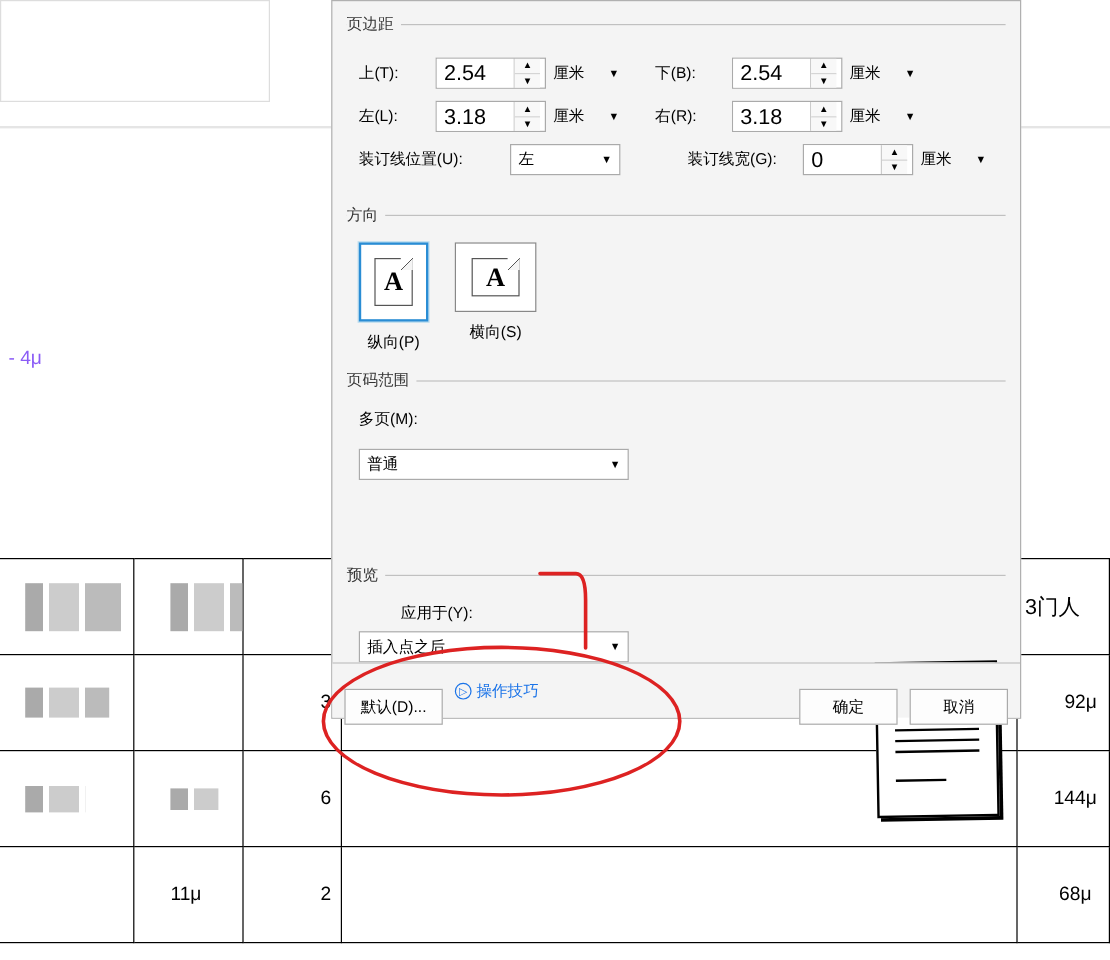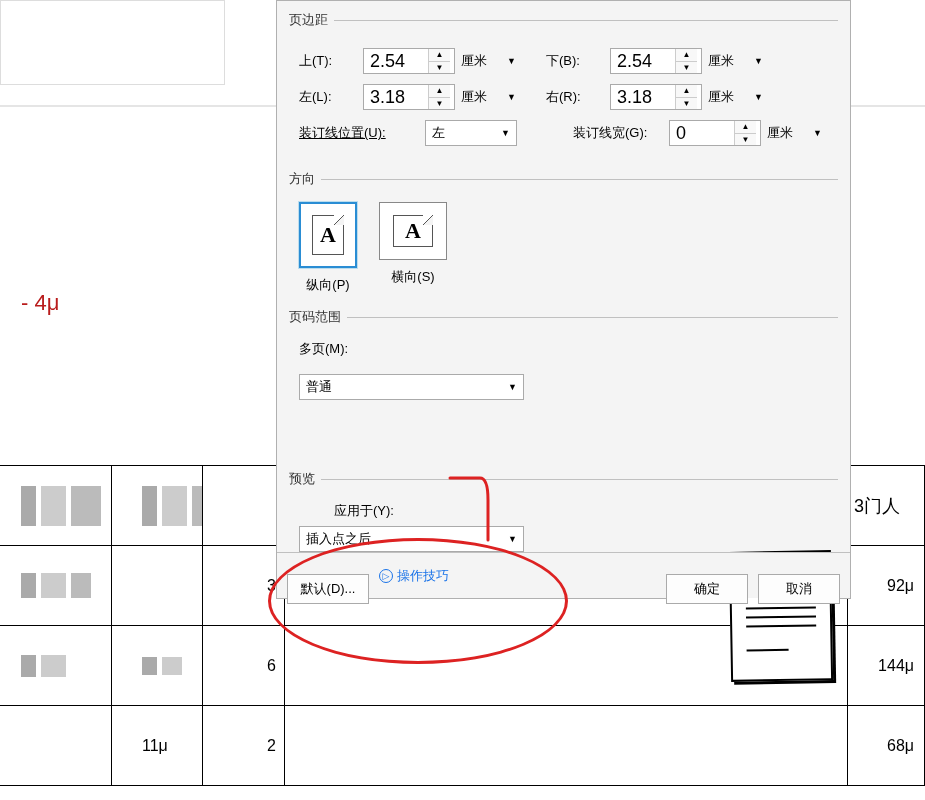--- a/index.html
+++ b/index.html
@@ -26,23 +26,23 @@
   background: #fff;
 }
 .bg-ruler {
   position: absolute;
   left: 0; top: 105px;
   width: 925px; height: 2px;
   background: #e5e5e5;
 }
 .bg-num4 {
   position: absolute;
-  left: 21px; top: 290px;
-  font-size: 22px;
-  color: #b91c1c;
+  left: 7px; top: 290px;
+  font-size: 16px;
+  color: #8b5cf6;
 }
 .bg-table {
   position: absolute;
   left: -10px; top: 465px;
   width: 935px;
   border-collapse: collapse;
 }
 .bg-table td {
   border: 1px solid #000;
   height: 80px;
@@ -70,21 +70,21 @@
   padding: 14px 0 4px 0;
   position: relative;
 }
 fieldset > legend {
   padding: 0 6px 0 0;
   color: #333;
   font-size: 13px;
   background: #f4f4f4;
 }
 .row { display: flex; align-items: center; margin: 5px 0 10px 10px; gap: 6px; }
-.lbl { width: 120px; text-decoration: underline; }
+.lbl { width: 120px; }
 .lbl-s { width: 58px; }
 .spin {
   display: inline-flex;
   border: 1px solid #aaa;
   background: #fff;
   height: 26px;
   width: 92px;
 }
 .spin input {
   border: none; width: 64px; padding: 0 6px; font-size: 18px; outline: none;
@@ -198,21 +198,21 @@
         </td>
     <td style="text-align:right;padding-right:8px">6</td>
     <td></td>
     <td style="text-align:right;padding-right:10px">144μ</td>
   </tr>
   <tr>
     <td></td>
     <td style="">11μ</td>
     <td style="text-align:right;padding-right:8px">2</td>
     <td></td>
-    <td style="text-align:right;padding-right:10px">68μ</td>
+    <td style="text-align:center;padding-right:10px">68μ</td>
   </tr>
 </tbody>
   </table>
 
 <div class="dialog">
 
   <fieldset>
     <legend>页边距</legend>
 
     <div class="row">

